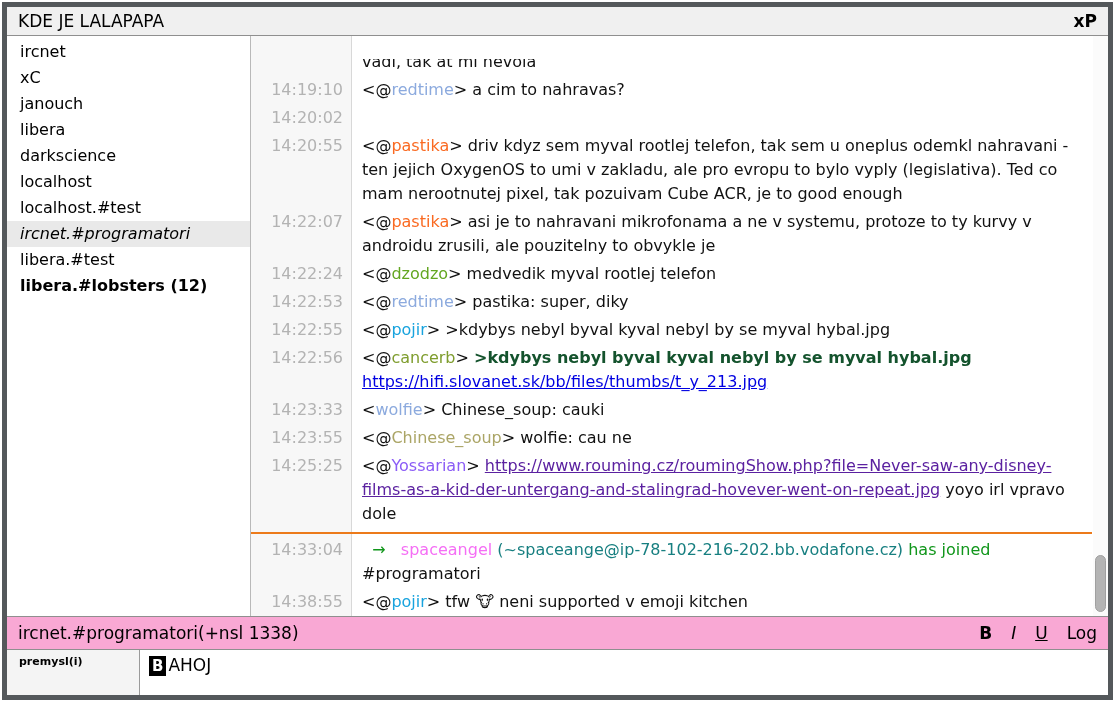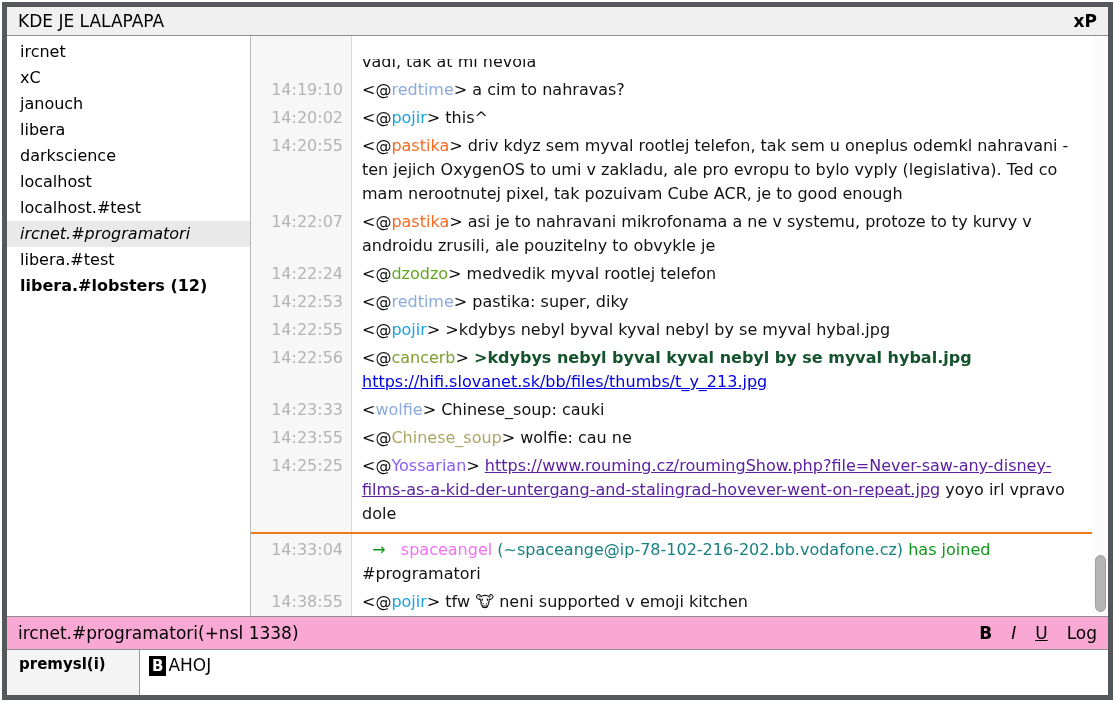--- a/index.html
+++ b/index.html
@@ -32,21 +32,21 @@
   .statusbar { height:29px; flex:none; background:#f9a8d4; border-top:1px solid #8f8f8f;
                display:flex; align-items:center; justify-content:space-between;
                padding:16px 11px; font-size:17px; }
   .fmt-group { display:flex; gap:19px; align-items:center; }
   .fmt-btn { cursor:default; }
   .fmt-btn.bold { font-weight:bold; }
   .fmt-btn.italic { font-style:italic; }
   .fmt-btn.underline { text-decoration:underline; }
   .inputrow { height:46px; flex:none; border-top:1px solid #8f8f8f; display:flex; }
   .nick-label { width:133px; flex:none; background:#f4f4f4; border-right:1px solid #9a9a9a;
-                font-weight:bold; font-size:15px; padding:5px 0 0 12px; }
+                font-weight:bold; font-size:11px; padding:5px 0 0 12px; }
   .input-area { flex:1; background:#fff; padding:5px 8px 0 9px; font-size:17px; }
   .ctrl-char { display:inline-block; background:#000; color:#fff; font-weight:bold;
                padding:0 3px; margin-right:2px; line-height:20px; font-size:15px; }
 </style>
 </head>
 <body>
 
 <div class="window">
 
   <div class="titlebar">
@@ -74,21 +74,20 @@
           <div class="mrow partial">
             <div class="ts"></div>
             <div class="body"><span>vadi, tak at mi nevola</span></div>
           </div>
           <div class="mrow">
             <div class="ts">14:19:10</div>
             <div class="body"><span>&lt;@</span><span style="color: rgb(140, 170, 222);">redtime</span><span>&gt; a cim to nahravas?</span></div>
           </div>
           <div class="mrow">
             <div class="ts">14:20:02</div>
-            <div class="body"><span>&lt;@</span><span style="color: rgb(24, 163, 222);">pojir</span><span>&gt; this^</span></div>
           </div>
           <div class="mrow">
             <div class="ts">14:20:55</div>
             <div class="body"><span>&lt;@</span><span style="color: rgb(250, 106, 34);">pastika</span><span>&gt; driv kdyz sem myval rootlej telefon, tak sem u oneplus odemkl nahravani - ten jejich OxygenOS to umi v zakladu, ale pro evropu to bylo vyply (legislativa). Ted co mam nerootnutej pixel, tak pozuivam Cube ACR, je to good enough</span></div>
           </div>
           <div class="mrow">
             <div class="ts">14:22:07</div>
             <div class="body"><span>&lt;@</span><span style="color: rgb(250, 106, 34);">pastika</span><span>&gt; asi je to nahravani mikrofonama a ne v systemu, protoze to ty kurvy v androidu zrusili, ale pouzitelny to obvykle je</span></div>
           </div>
           <div class="mrow">

